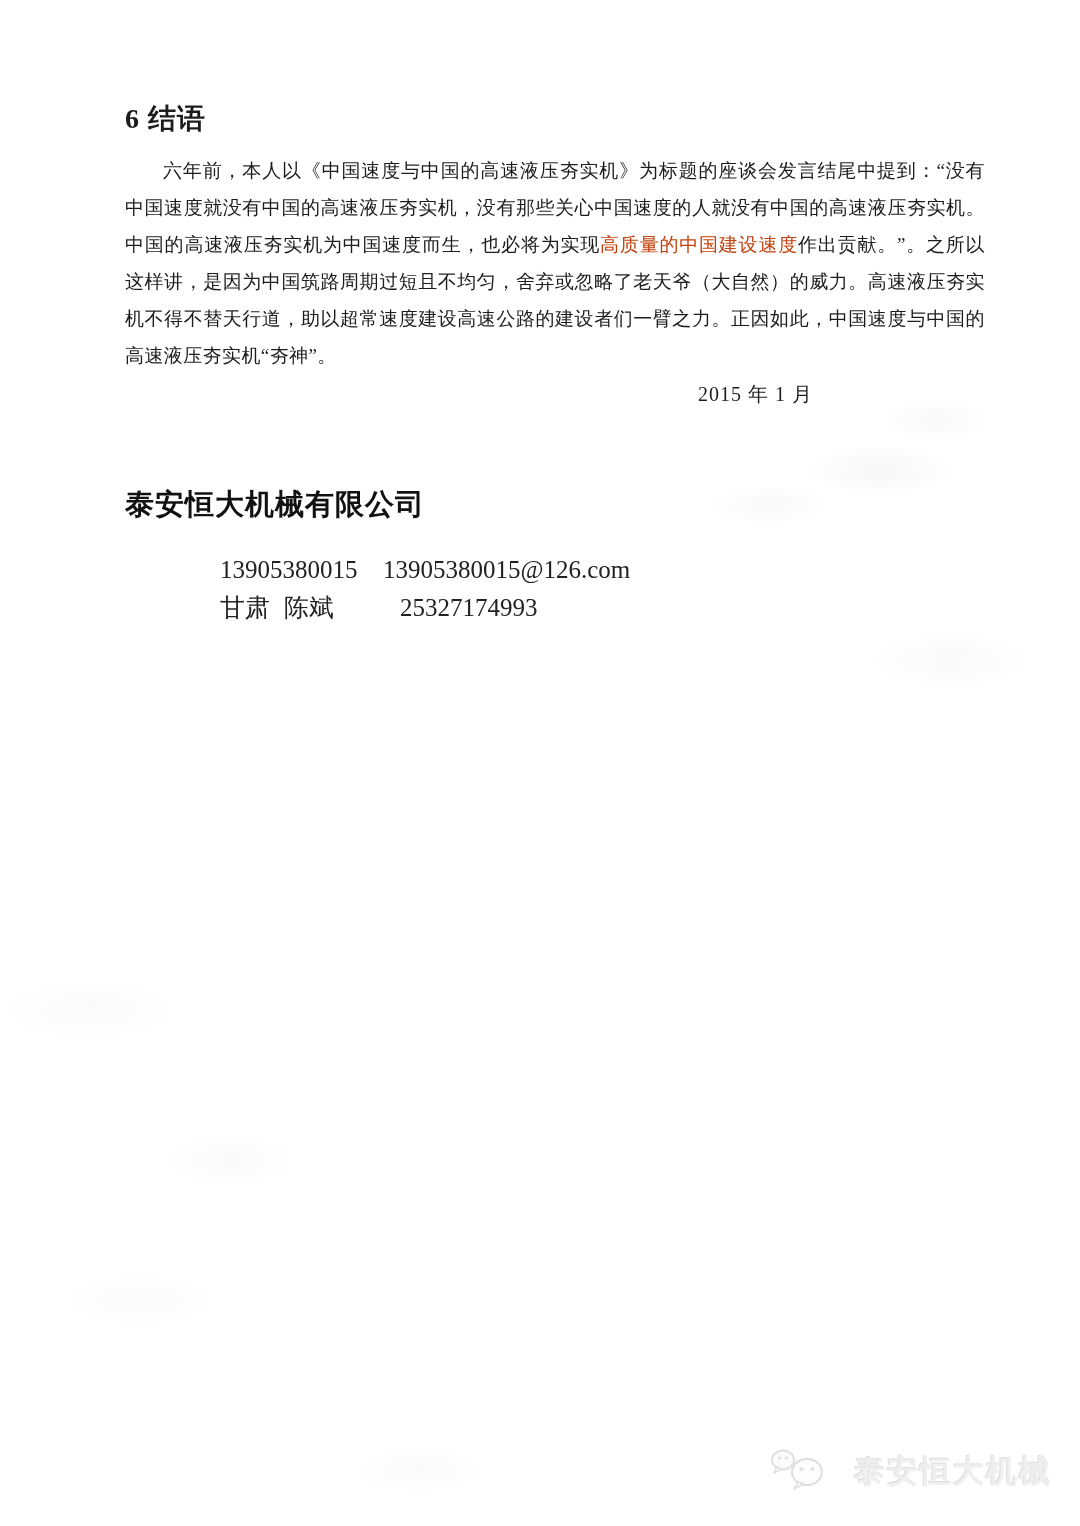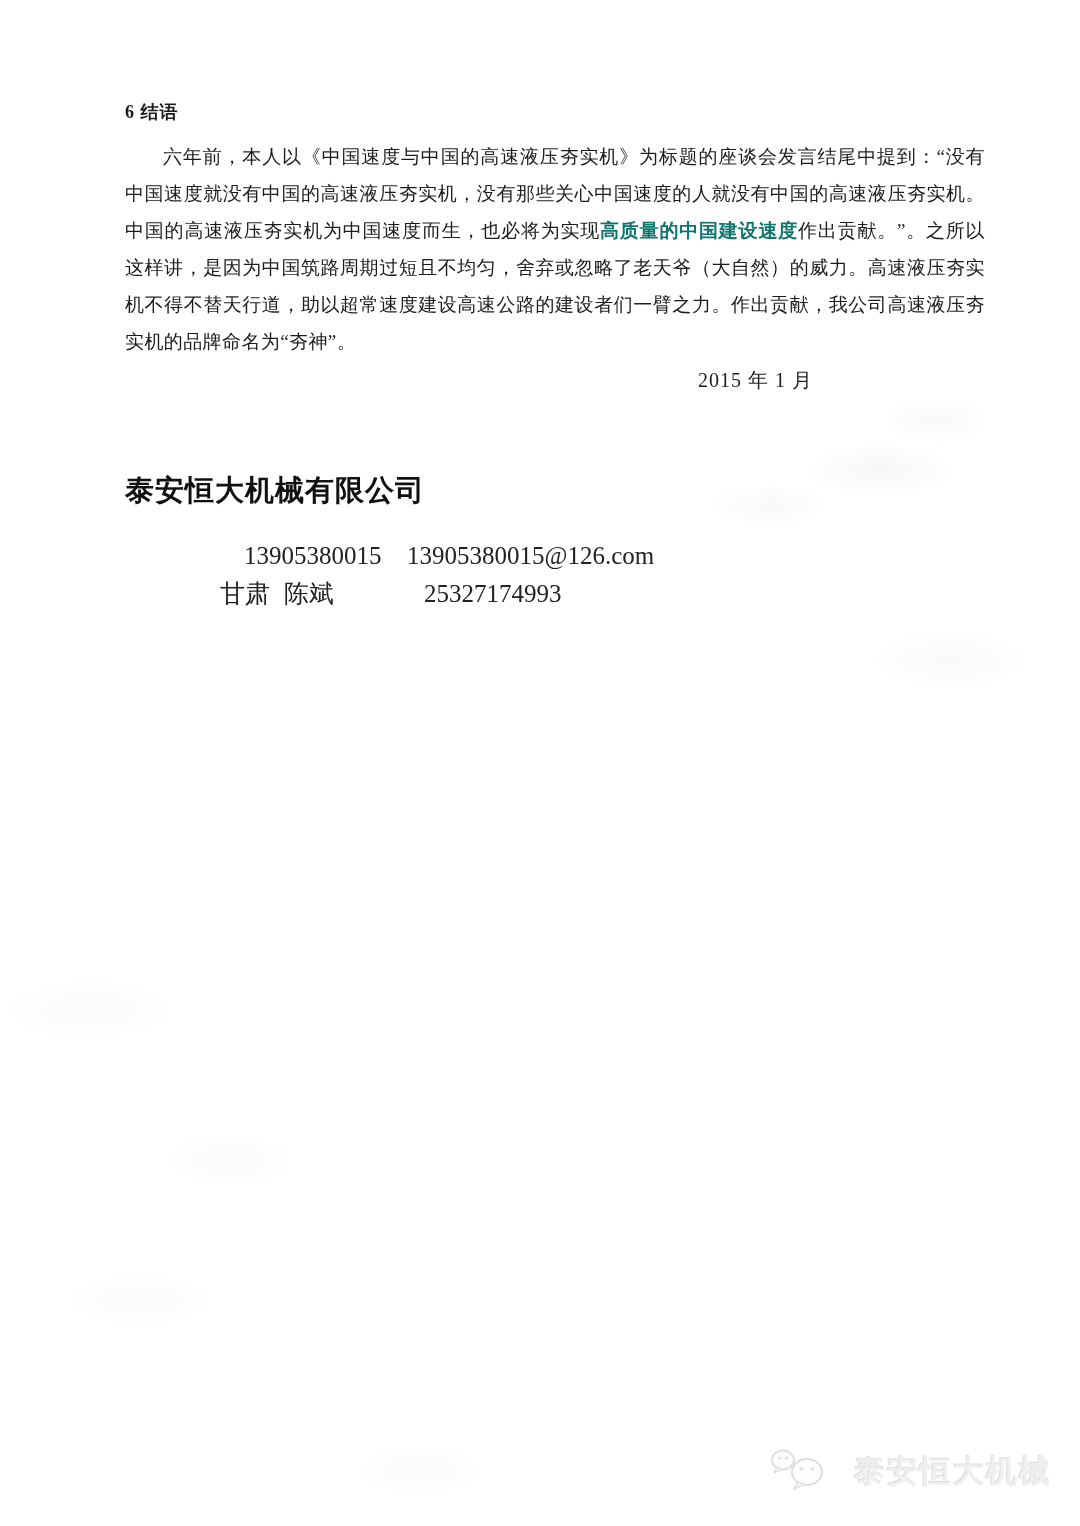--- a/index.html
+++ b/index.html
@@ -25,33 +25,33 @@
       radial-gradient(ellipse 130px 46px at 90px 1010px, rgba(170,170,170,0.06), transparent 70%),
       radial-gradient(ellipse 100px 40px at 230px 1160px, rgba(170,170,170,0.06), transparent 70%),
       radial-gradient(ellipse 110px 40px at 140px 1300px, rgba(170,170,170,0.06), transparent 70%),
       radial-gradient(ellipse 100px 36px at 420px 1470px, rgba(170,170,170,0.06), transparent 70%);
   }
   .content {
     position: relative;
     padding: 100px 95px 0 125px;
   }
   .section-heading {
-    font-size: 18px;
+    font-size: 28px;
     font-weight: bold;
     letter-spacing: 1px;
   }
   .body-paragraph {
     margin-top: 14px;
     font-size: 19px;
     line-height: 37px;
     text-align: justify;
     text-indent: 2em;
     letter-spacing: 0.4px;
   }
-  .body-paragraph b { font-weight: bold; color: #0f766e; }
+  .body-paragraph b { font-weight: normal; color: #c2410c; }
   .date-line {
     margin-top: 2px;
     font-size: 20px;
     line-height: 37px;
     text-align: right;
     padding-right: 172px;
     letter-spacing: 1px;
   }
   .company-name {
     margin-top: 72px;
@@ -81,21 +81,21 @@
   }
   .contact-people {
     margin-top: 26px;
     font-size: 25px;
     line-height: 38px;
     color: #222;
   }
   .contact-row { display: flex; margin-left: 95px; }
   .contact-who   { width: 180px; }
   .contact-who .cname { margin-left: 14px; }
-  .contact-phone { width: 163px; font-family: "Liberation Serif", serif; margin-left: 24px; }
+  .contact-phone { width: 163px; font-family: "Liberation Serif", serif; }
   .contact-email { }
   .footer-watermark {
     position: absolute;
     right: 28px;
     bottom: 28px;
     display: flex;
     align-items: center;
     gap: 24px;
   }
   .wm-text {
@@ -109,21 +109,21 @@
 </style>
 </head>
 <body>
 
 <div class="scan-noise"></div>
 
 <div class="content">
 
   <h2 class="section-heading">6  结语</h2>
 
-  <p class="body-paragraph"><span>六年前，本人以《中国速度与中国的高速液压夯实机》为标题的座谈会发言结尾中提到：“没有中国速度就没有中国的高速液压夯实机，没有那些关心中国速度的人就没有中国的高速液压夯实机。中国的高速液压夯实机为中国速度而生，也必将为实现</span><b>高质量的中国建设速度</b><span>作出贡献。”。之所以这样讲，是因为中国筑路周期过短且不均匀，舍弃或忽略了老天爷（大自然）的威力。高速液压夯实机不得不替天行道，助以超常速度建设高速公路的建设者们一臂之力。作出贡献，我公司高速液压夯实机的品牌命名为“夯神”。</span></p>
+  <p class="body-paragraph"><span>六年前，本人以《中国速度与中国的高速液压夯实机》为标题的座谈会发言结尾中提到：“没有中国速度就没有中国的高速液压夯实机，没有那些关心中国速度的人就没有中国的高速液压夯实机。中国的高速液压夯实机为中国速度而生，也必将为实现</span><b>高质量的中国建设速度</b><span>作出贡献。”。之所以这样讲，是因为中国筑路周期过短且不均匀，舍弃或忽略了老天爷（大自然）的威力。高速液压夯实机不得不替天行道，助以超常速度建设高速公路的建设者们一臂之力。正因如此，中国速度与中国的高速液压夯实机“夯神”。</span></p>
 
   <div class="date-line">2015 年 1 月</div>
 
   <div class="company-name">泰安恒大机械有限公司</div>
 
 
   <div class="contact-people">
     <div class="contact-row">
       <span class="contact-phone">13905380015</span>
       <span class="contact-email">13905380015@126.com</span>

